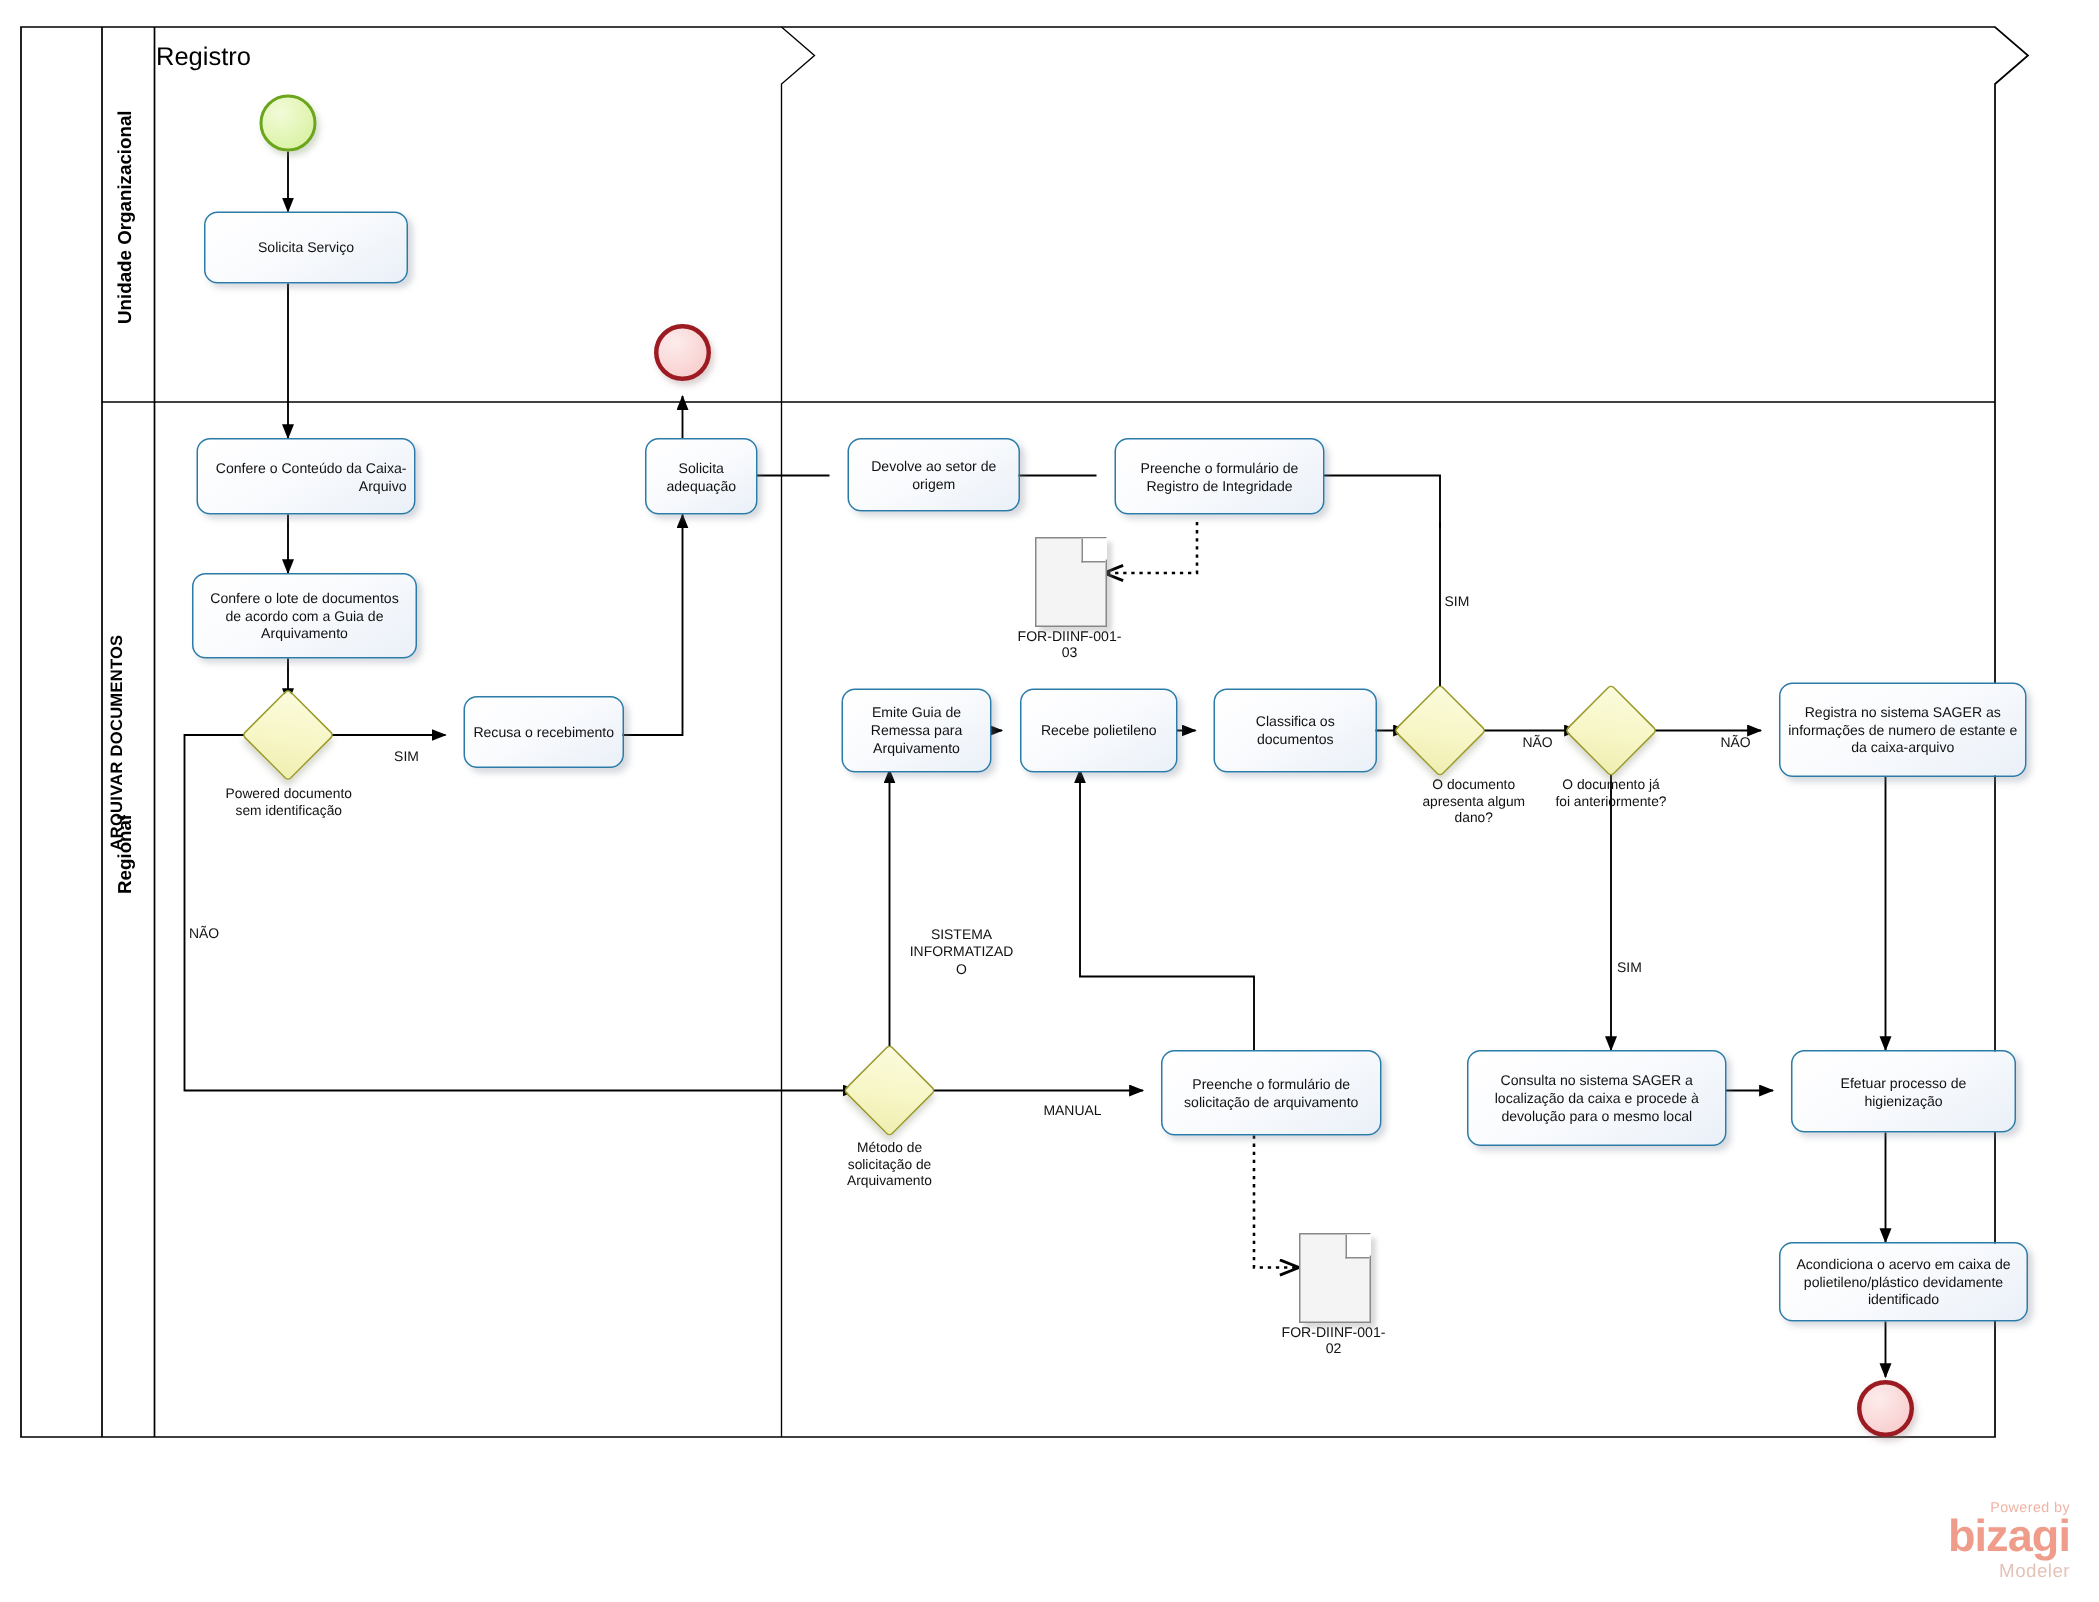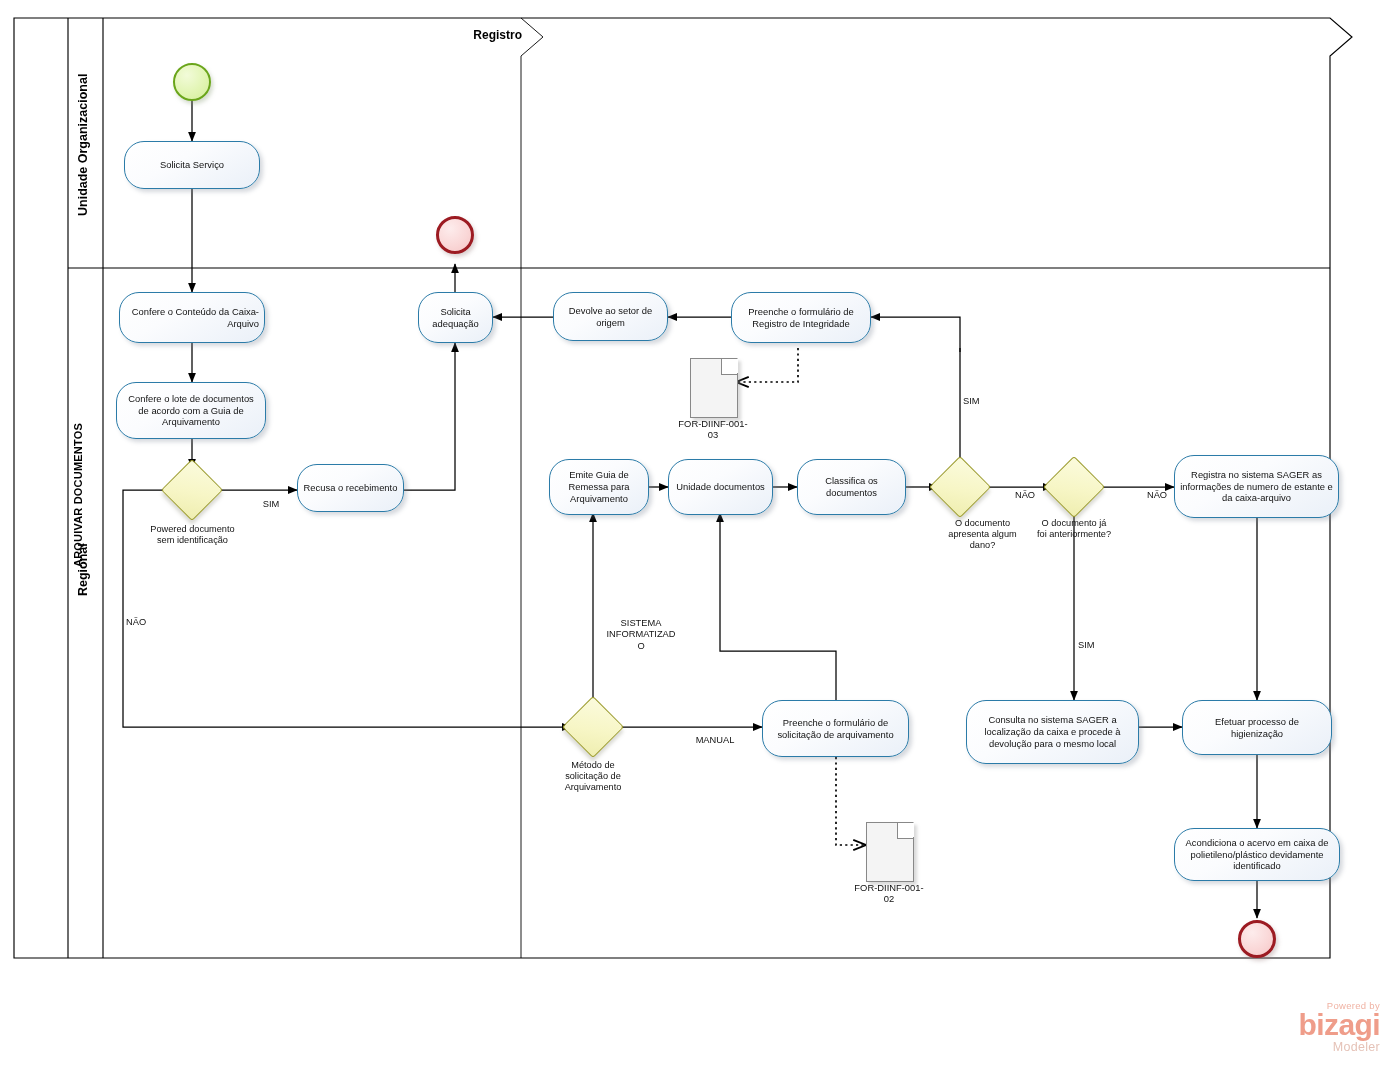--- a/index.html
+++ b/index.html
@@ -23,41 +23,42 @@
     font-weight:bold;
     font-size:12.5px;
     color:#000;
     writing-mode:vertical-rl;
     transform:rotate(180deg);
     text-align:center;
     white-space:nowrap;
   }
   .phase-title{
     position:absolute;
-    font-weight:bold;
-    font-size:12px;
+    font-weight:normal;
+    font-size:17px;
     color:#000;
-    text-align:right;
+    text-align:left;
     white-space:nowrap;
   }
 
   
   .task{
     position:absolute;
     box-sizing:border-box;
     border:1.6px solid #2b7ba8;
-    border-radius:20px;
+    border-radius:9px;
     background:linear-gradient(150deg,#ffffff 0%,#fbfcfe 40%,#eaf0f8 100%);
     box-shadow:3px 3px 4px rgba(120,130,145,.30);
     display:flex;align-items:center;justify-content:center;
     text-align:center;
     font-size:9.4px;
     line-height:1.25;
     color:#111;
     padding:2px 5px;
+    margin-left:12px;
   }
   .task span{display:block;width:100%;}
 
   
   .gw{
     position:absolute;
     width:44px;height:44px;
     box-sizing:border-box;
     background:linear-gradient(145deg,#fbfbdd 0%,#f7f6c6 55%,#efeeb0 100%);
     border:1.8px solid #9a9a27;
@@ -264,21 +265,21 @@
 
   <div class="task" style="left:731px;top:292px;width:140px;height:51px;">
     <span>Preenche o formulário de Registro de Integridade</span>
   </div>
 
   <div class="task" style="left:549px;top:459px;width:100px;height:56px;">
     <span>Emite Guia de Remessa para Arquivamento</span>
   </div>
 
   <div class="task" style="left:668px;top:459px;width:105px;height:56px;">
-    <span>Unidade documentos</span>
+    <span>Recebe polietileno</span>
   </div>
 
   <div class="task" style="left:797px;top:459px;width:109px;height:56px;">
     <span>Classifica os documentos</span>
   </div>
 
   <div class="task" style="left:1174px;top:455px;width:165px;height:63px;">
     <span>Registra no sistema SAGER as informações de numero de estante e da caixa-arquivo</span>
   </div>
 

